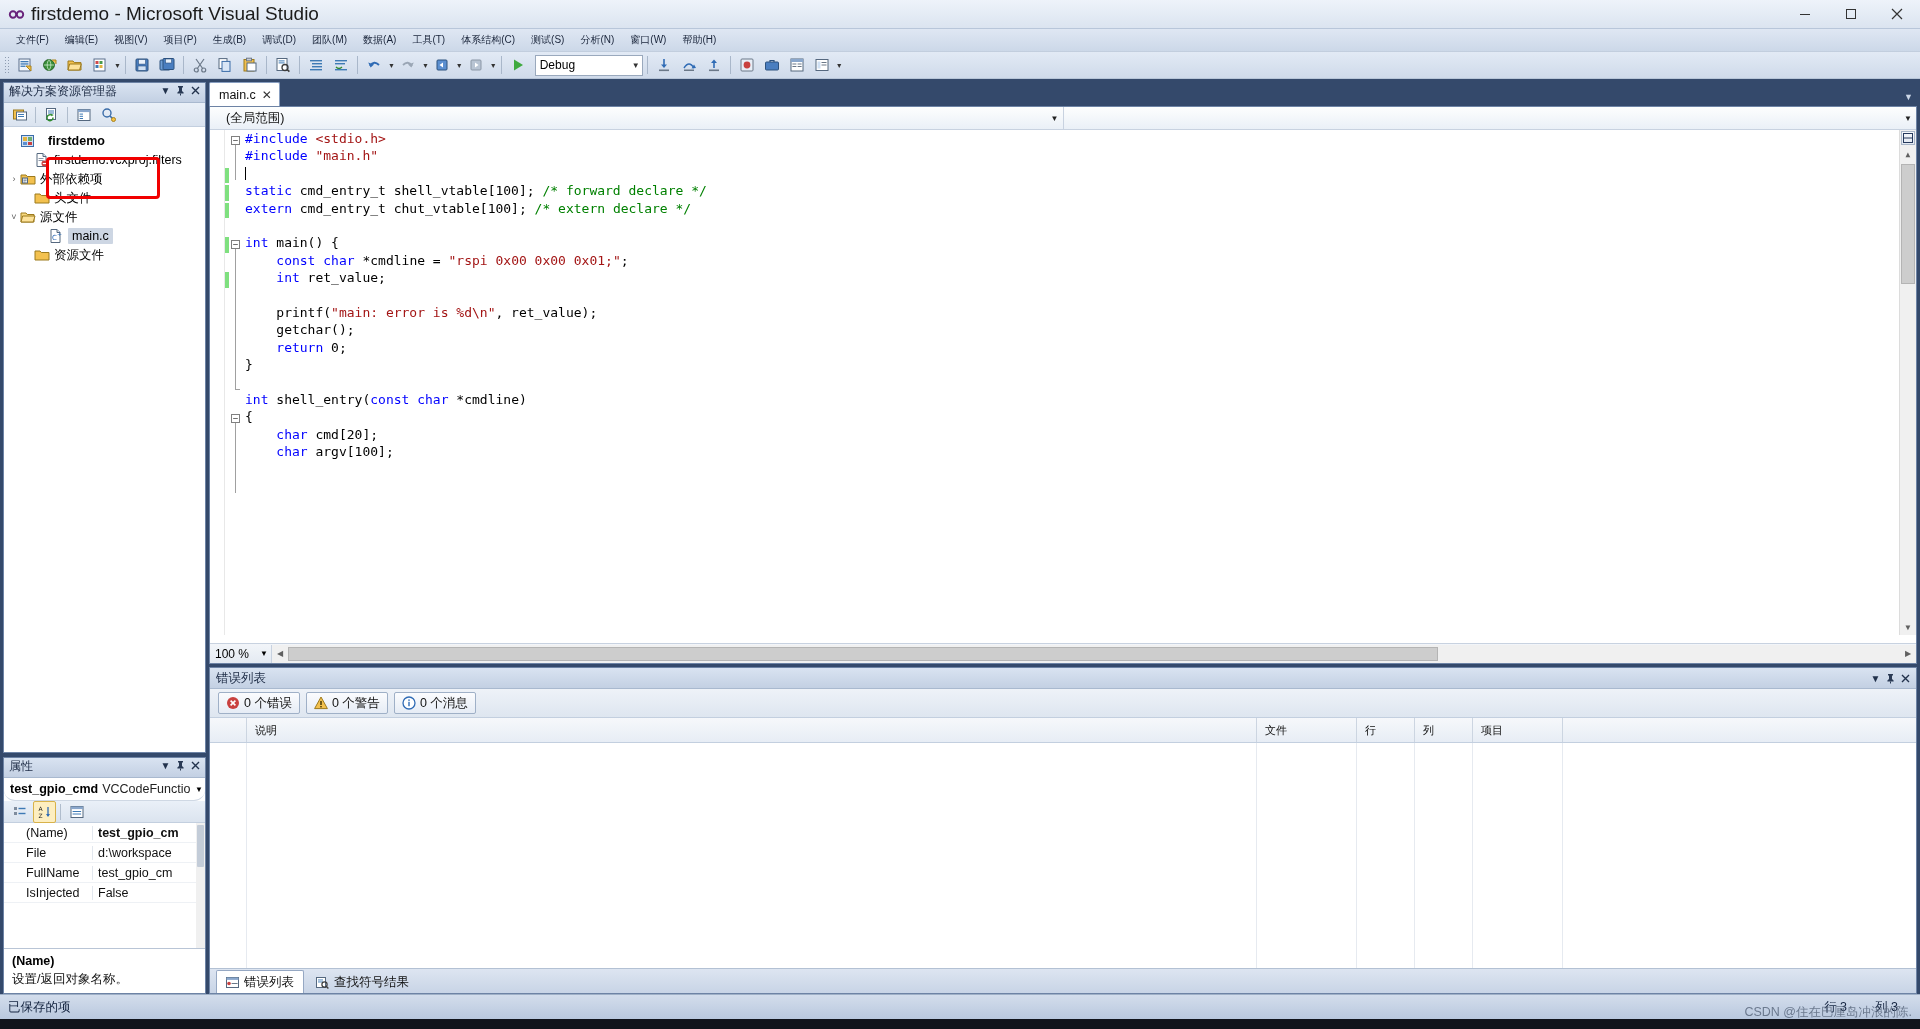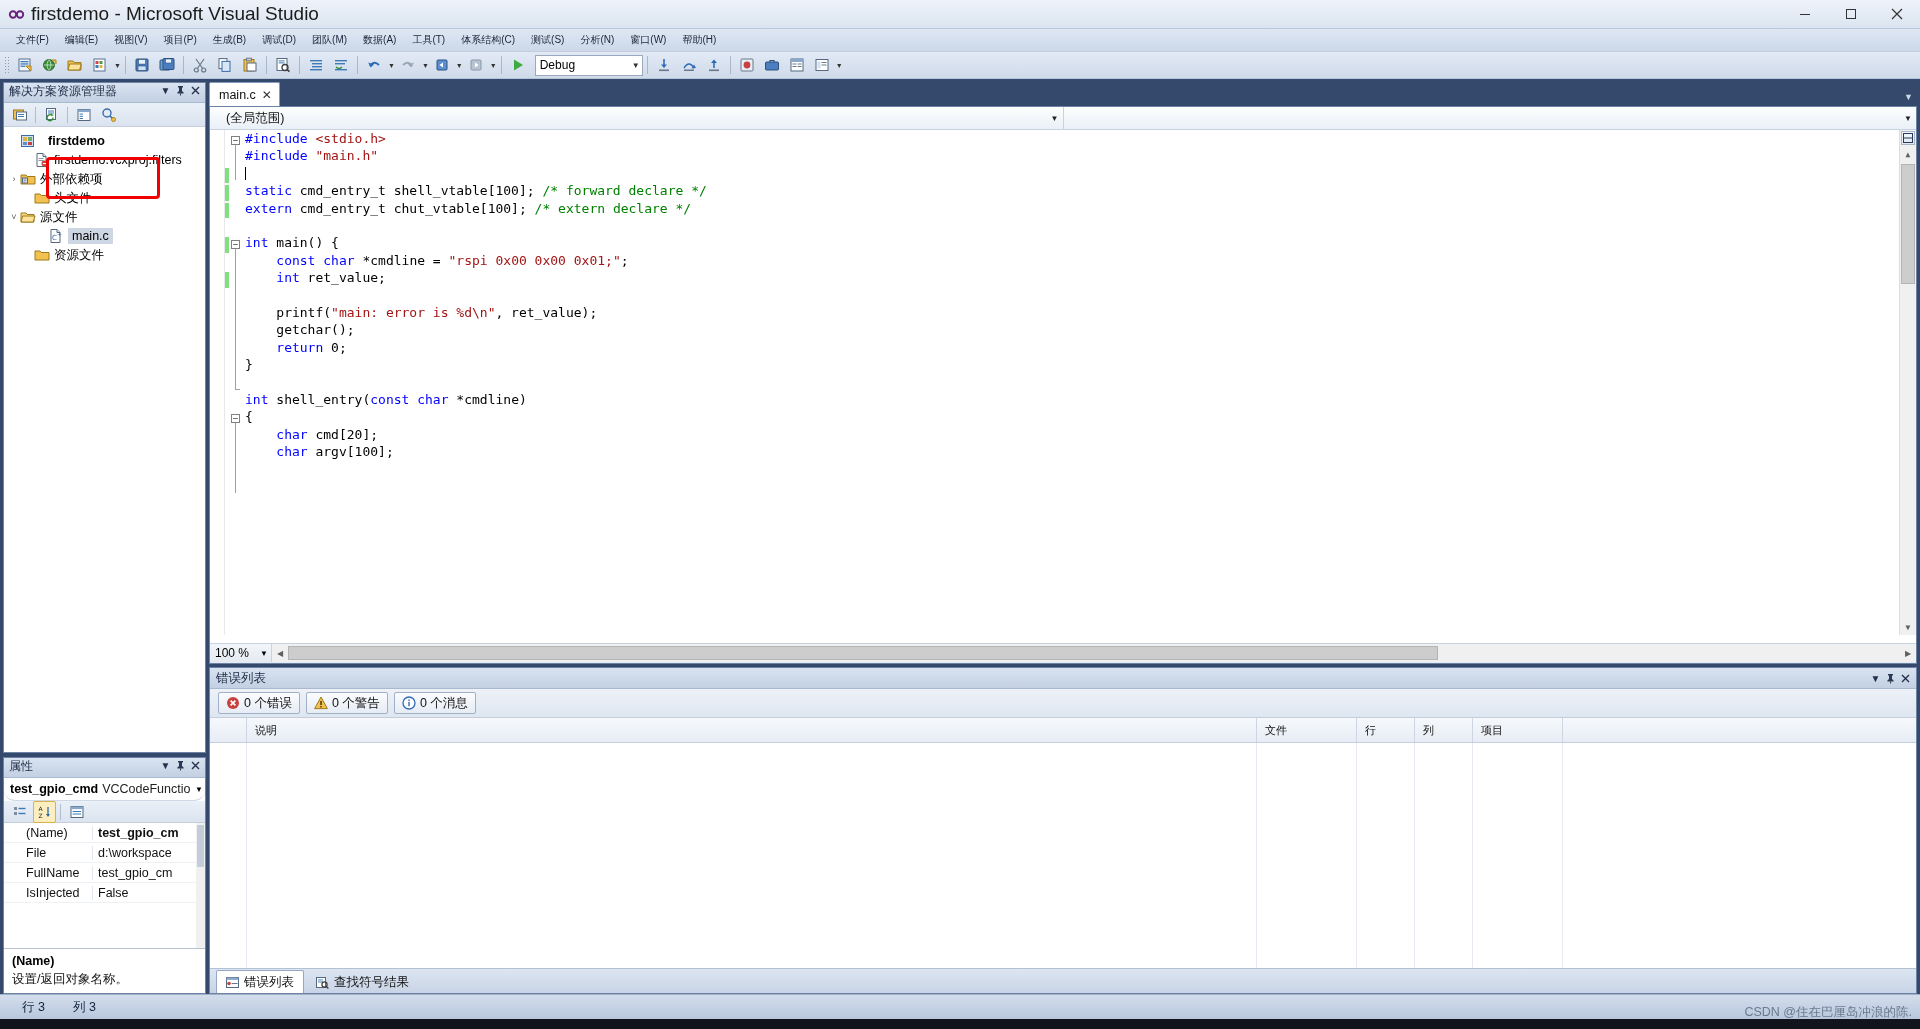--- a/index.html
+++ b/index.html
@@ -212,21 +212,21 @@
 
   .vscroll{
     position:absolute;right:0;top:0;width:16px;height:100%;background:#f0f0f0;border-left:1px solid #dcdcdc;
   }
   .vscroll .arrw{height:16px;display:flex;align-items:center;justify-content:center;font-size:8px;color:#606060;background:#f0f0f0;}
   .vscroll .thumb{position:absolute;left:1px;top:34px;width:14px;height:120px;background:#cdcdcd;border:1px solid #b4b4b4;box-sizing:border-box;}
   .vscroll .topbtn{position:absolute;right:1px;top:1px;width:14px;height:14px;background:linear-gradient(#f6f8fb,#e2e8f1);border:1px solid #a7b4c6;display:flex;align-items:center;justify-content:center;font-size:9px;color:#26395c;box-sizing:border-box;}
 
   .editor-status{
     height:19px;flex:0 0 19px;background:linear-gradient(#f2f5f9,#e4eaf2);
-    border-top:1px solid #c8d2e0;display:flex;font-size:12px;margin-top:8px;
+    border-top:1px solid #c8d2e0;display:flex;align-items:center;font-size:12px;margin-top:8px;
   }
   .zoombox{width:62px;height:18px;display:flex;align-items:center;justify-content:space-between;padding:0 3px 0 5px;border-right:1px solid #c8d2e0;box-sizing:border-box;}
   .zoombox .arw{font-size:8px;}
   .hscroll{flex:1 1 auto;height:18px;background:#f0f0f0;position:relative;display:flex;align-items:center;}
   .hscroll .larr,.hscroll .rarr{width:16px;text-align:center;font-size:8px;color:#606060;}
   .hscroll .htrack{flex:1;height:16px;position:relative;}
   .hscroll .hthumb{position:absolute;left:0;top:1px;height:14px;width:1150px;background:#cdcdcd;border:1px solid #b4b4b4;box-sizing:border-box;}
 
   
   .errpanel{
@@ -924,18 +924,19 @@
                 </svg>
               </span>
               <span>查找符号结果</span>
             </div>
           </div>
       </div>
     </div>
   </div>
 
   <div class="statusbar">
+    <span class="left">已保存的项</span>
     <span class="cell">行 3</span>
     <span class="cell">列 3</span>
     <span class="watermark">CSDN @住在巴厘岛冲浪的陈.</span>
   </div>
   <div class="taskbar"></div>
 </div>
 
 </body></html>

